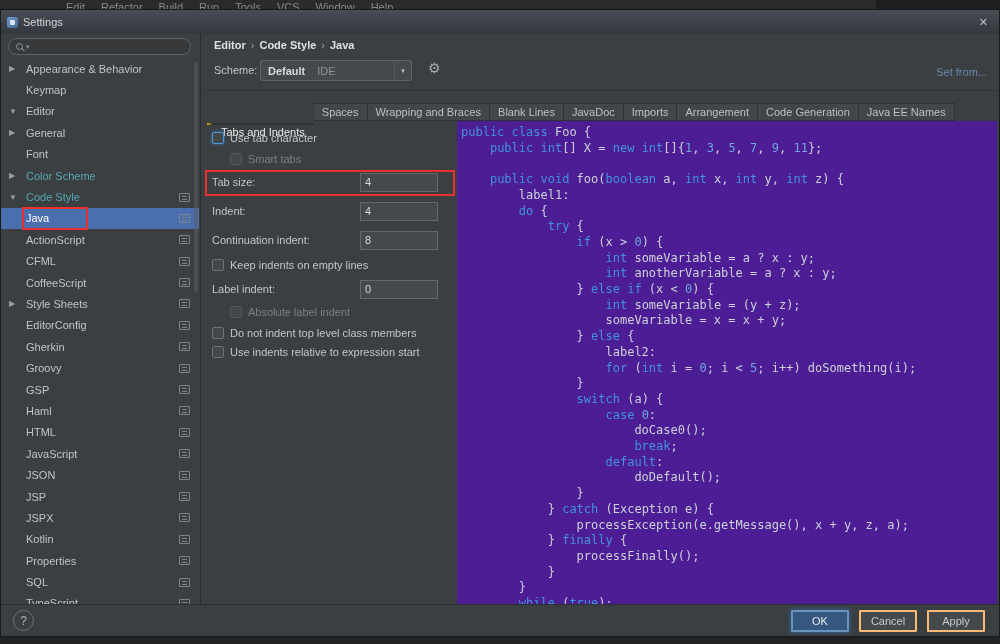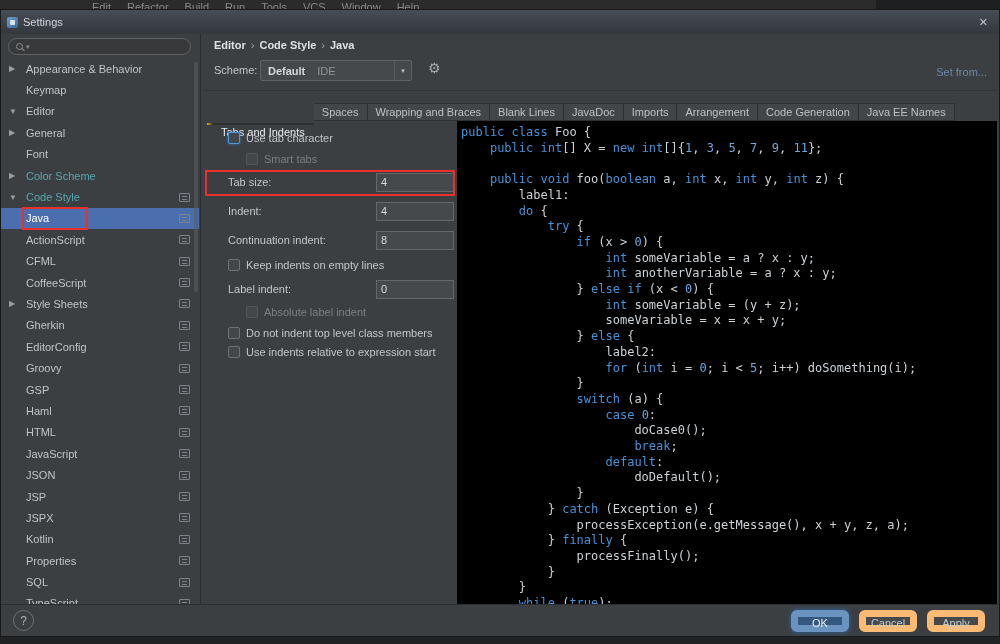--- a/index.html
+++ b/index.html
@@ -1,20 +1,20 @@
 <!DOCTYPE html>
 <html><head>
 <meta charset="utf-8">
 <style>
   * { margin:0; padding:0; box-sizing:border-box; }
   html,body { width:1000px; height:644px; overflow:hidden; }
   body { background:#1d1f21; font-family:"Liberation Sans",sans-serif; position:relative; }
 
   .menu-strip { position:absolute; left:0; top:0; width:876px; height:9px; background:#2b2b2b;
-    overflow:hidden; white-space:nowrap; padding-left:92px; color:#87898b; font-size:11px; }
+    overflow:hidden; white-space:nowrap; padding-left:66px; color:#87898b; font-size:11px; }
   .menu-item { display:inline-block; margin-right:16px; margin-top:1px; }
 
   .dialog { position:absolute; left:0; top:9px; width:1000px; height:628px; background:#3c3f41;
     border:1px solid #17191a; display:flex; flex-direction:column; }
 
   .titlebar { height:18px; flex:0 0 auto; background:linear-gradient(#464d54,#33383d);
     display:flex; align-items:center; padding:12px 6px; }
   .app-icon { width:11px; height:11px; border-radius:2px; background:linear-gradient(135deg,#6f9fce,#3f6591);
     margin-right:5px; position:relative; }
   .app-icon::after { content:""; position:absolute; inset:3px; background:#d8e4ef; border-radius:1px; }
@@ -57,48 +57,48 @@
   .gear { position:absolute; left:226px; top:27px; font-size:14px; color:#a9adb0; line-height:1; }
   .set-from { position:absolute; right:12px; top:32px; font-size:11px; color:#6a87a8; }
   .hsep { position:absolute; left:2px; right:2px; top:56px; height:1px; background:#303437; }
 
   .tabbar { position:absolute; left:5px; top:69px; display:flex; height:18px; }
   .tab { padding:0 8px; line-height:17px; font-size:11px; color:#bcc0c3; background:#424648;
     border-right:1px solid #2e3133; border-top:1px solid #2e3133; border-bottom:1px solid #2e3133; white-space:nowrap; }
   .tab:first-child { border-left:6px solid #eab308;margin-top:20px; }
   .tab.selected { background:#5a5f62; color:#e9ebed; }
 
-  .form-pane { position:absolute; left:16px; top:87px; width:255px; bottom:0; font-size:11px; color:#c2c6c9; }
+  .form-pane { position:absolute; left:0; top:87px; width:255px; bottom:0; font-size:11px; color:#c2c6c9; }
   .frow { position:absolute; left:10px; height:20px; display:flex; align-items:center; white-space:nowrap; }
   .frow .box { width:12px; height:12px; border:1px solid #6e7275; border-radius:2px; background:#43474a;
     margin-right:6px; flex:0 0 auto; }
   .frow.focused .box { border-color:#4a9be0; box-shadow:0 0 3px #3d7ab8; }
   .frow.disabled { color:#7b7f83; }
   .frow.disabled .box { border-color:#54585b; }
   .indent1 { left:28px !important; }
   .flabel { display:inline-block; width:148px; }
   .finput { width:78px; height:19px; background:#45494c; border:1px solid #646869; color:#d6d9db;
     font-size:11px; font-family:"Liberation Sans",sans-serif; padding:0 4px; outline:none; }
 
-  .preview { position:absolute; left:255px; top:87px; right:2px; bottom:0; background:#000000; overflow:hidden; }
+  .preview { position:absolute; left:255px; top:87px; right:2px; bottom:0; background:#4c1d95; overflow:hidden; }
   .code { padding:4px 0 0 4px; font-family:"DejaVu Sans Mono",monospace; font-size:12px; line-height:15.7px; white-space:pre; }
   .tok-k { color:#4393d9; }
   .tok-n { color:#6fa8dc; }
   .tok-p { color:#ccd2d7; }
 
   .annotation { position:absolute; border:2px solid #e8312c; pointer-events:none; z-index:5; }
   .ann-java { left:21px; top:173px; width:66px; height:23px; }
   .ann-tabsize { left:3px; top:136px; width:250px; height:26px; }
 
   .footer { height:32px; flex:0 0 auto; border-top:1px solid #2c2f31; position:relative; background:#3c3f41; }
   .help-btn { position:absolute; left:12px; top:5px; width:21px; height:21px; border:1px solid #6e7275;
     border-radius:50%; color:#aeb2b5; font-size:12px; display:flex; align-items:center; justify-content:center; }
   .btns { position:absolute; right:14px; top:5px; display:flex; gap:10px; }
-  .btn { min-width:58px; height:22px; background:#45494c; border:7px solid #fdba74; color:#c6cacd;
-    font-size:11px; font-family:"Liberation Sans",sans-serif; border-radius:6px; }
+  .btn { min-width:58px; height:22px; background:#45494c; border:2px solid #fdba74; color:#c6cacd;
+    font-size:11px; font-family:"Liberation Sans",sans-serif; border-radius:1px; }
   .btn.primary { background:#365880; border-color:#6a93c0; color:#e8ecef; box-shadow:0 0 4px 1px #2d5b8a; }
 
   .bottom-strip { position:absolute; left:0; top:637px; width:1000px; height:7px; background:#202224; }
 </style>
 </head>
 <body>
 
 <div class="screen">
 
   <div class="menu-strip"><span class="menu-item">Edit</span><span class="menu-item">Refactor</span><span class="menu-item">Build</span><span class="menu-item">Run</span><span class="menu-item">Tools</span><span class="menu-item">VCS</span><span class="menu-item">Window</span><span class="menu-item">Help</span></div>
@@ -168,26 +168,26 @@
               <span class="tree-label">CoffeeScript</span>
               <span class="lang-icon"></span>
             </div>
             <div class="tree-row">
               <span class="tree-arrow">▶</span>
               <span class="tree-label">Style Sheets</span>
               <span class="lang-icon"></span>
             </div>
             <div class="tree-row">
               <span class="tree-arrow"></span>
+              <span class="tree-label">EditorConfig</span>
+              <span class="lang-icon"></span>
+            </div>
+            <div class="tree-row">
+              <span class="tree-arrow"></span>
               <span class="tree-label">Gherkin</span>
-              <span class="lang-icon"></span>
-            </div>
-            <div class="tree-row">
-              <span class="tree-arrow"></span>
-              <span class="tree-label">EditorConfig</span>
               <span class="lang-icon"></span>
             </div>
             <div class="tree-row">
               <span class="tree-arrow"></span>
               <span class="tree-label">Groovy</span>
               <span class="lang-icon"></span>
             </div>
             <div class="tree-row">
               <span class="tree-arrow"></span>
               <span class="tree-label">GSP</span>

